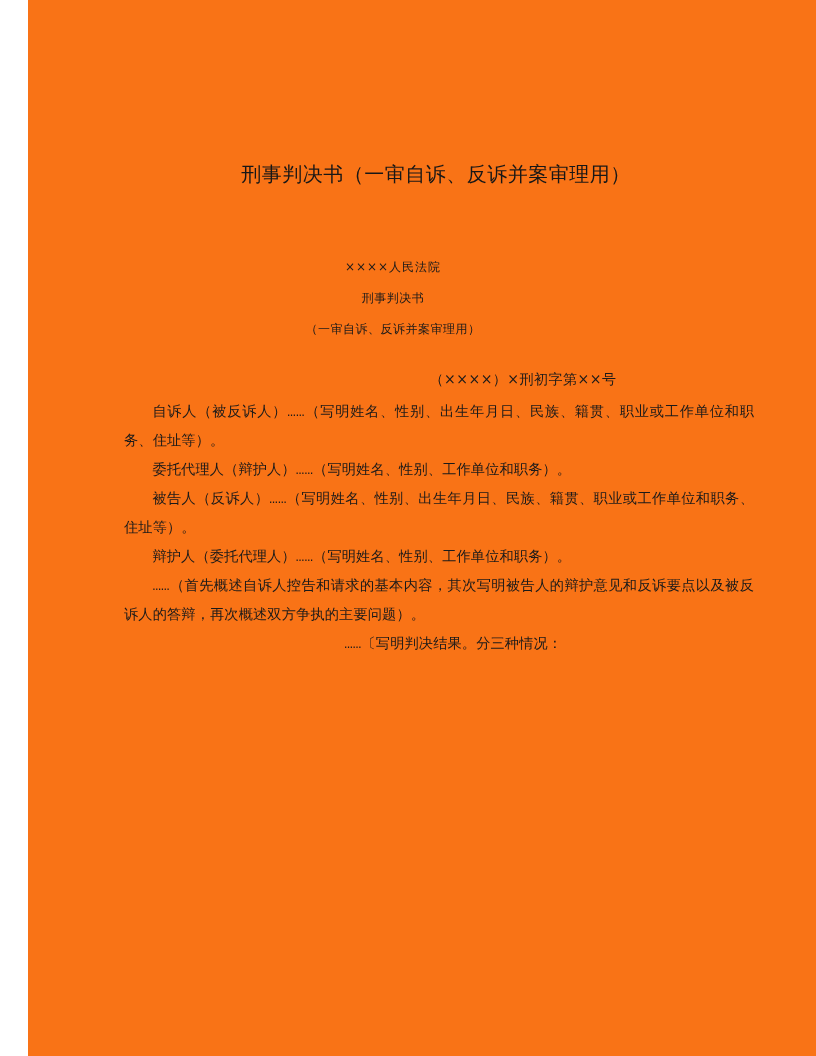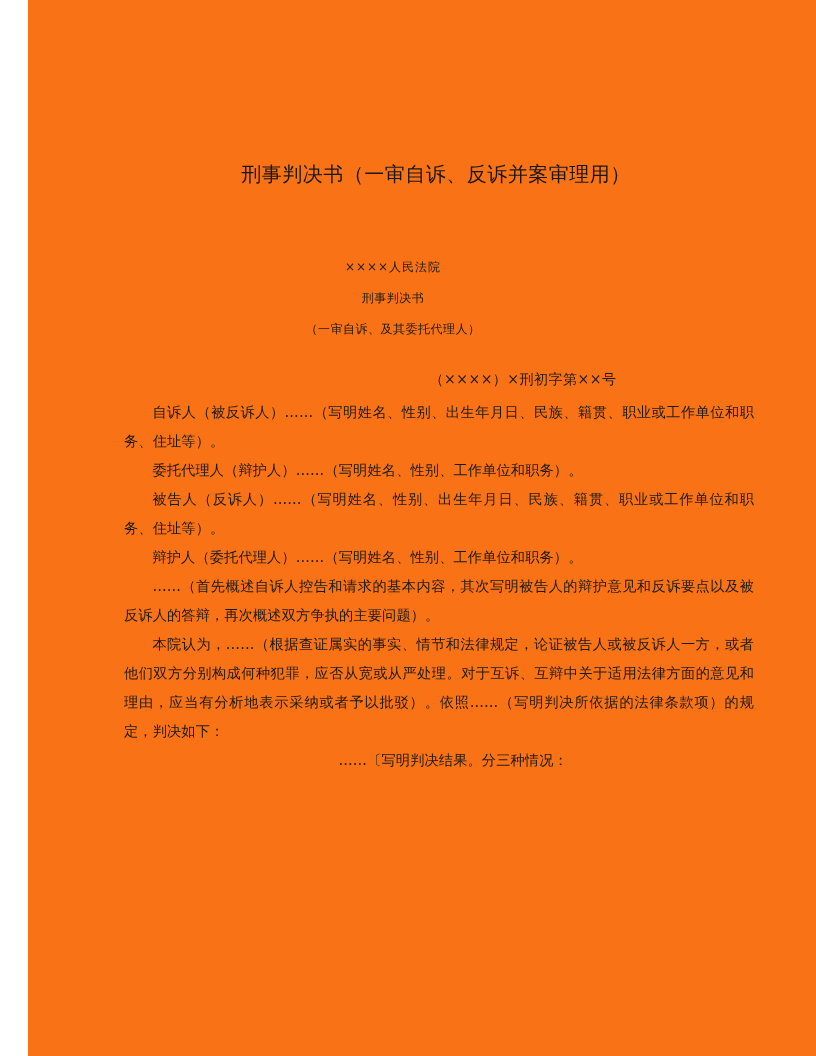--- a/index.html
+++ b/index.html
@@ -85,43 +85,43 @@
     text-justify: inter-character;
     color: #1a1a1a;
   }
   .para {
     margin: 0;
     padding: 0;
     text-indent: 2em;
     text-align: justify;
     text-justify: inter-character;
     letter-spacing: 0.15px;
+    font-family: Liberation Mono, monospace;
   }
   .para.last {
     text-align: center;
   }
 </style>
 </head>
 <body>
 
 <div class="page">
 
   <div class="doc-title">刑事判决书（一审自诉、反诉并案审理用）</div>
 
   <div class="header-block">
     <div class="header-line court">××××人民法院</div>
     <div class="header-line">刑事判决书</div>
-    <div class="header-line">（一审自诉、及其委托代理人）</div>
+    <div class="header-line">（一审自诉、反诉并案审理用）</div>
   </div>
 
   <div class="case-number">（××××）×刑初字第××号</div>
 
   <div class="body-text">
     <p class="para">自诉人（被反诉人）……（写明姓名、性别、出生年月日、民族、籍贯、职业或工作单位和职务、住址等）。</p>
     <p class="para">委托代理人（辩护人）……（写明姓名、性别、工作单位和职务）。</p>
     <p class="para">被告人（反诉人）……（写明姓名、性别、出生年月日、民族、籍贯、职业或工作单位和职务、住址等）。</p>
     <p class="para">辩护人（委托代理人）……（写明姓名、性别、工作单位和职务）。</p>
     <p class="para">……（首先概述自诉人控告和请求的基本内容，其次写明被告人的辩护意见和反诉要点以及被反诉人的答辩，再次概述双方争执的主要问题）。</p>
-    <p class="para">本院认为，……（根据查证属实的事实、情节和法律规定，论证被告人或被反诉人一方，或者他们双方分别构成何种犯罪，应否从宽或从严处理。对于互诉、互辩中关于适用法律方面的意见和理由，应当有分析地表示采纳或者予以批驳）。依照……（写明判决所依据的法律条款项）的规定，判决如下：</p>
     <p class="para last">……〔写明判决结果。分三种情况：</p>
   </div>
 
 </div>
 
 </body></html>

